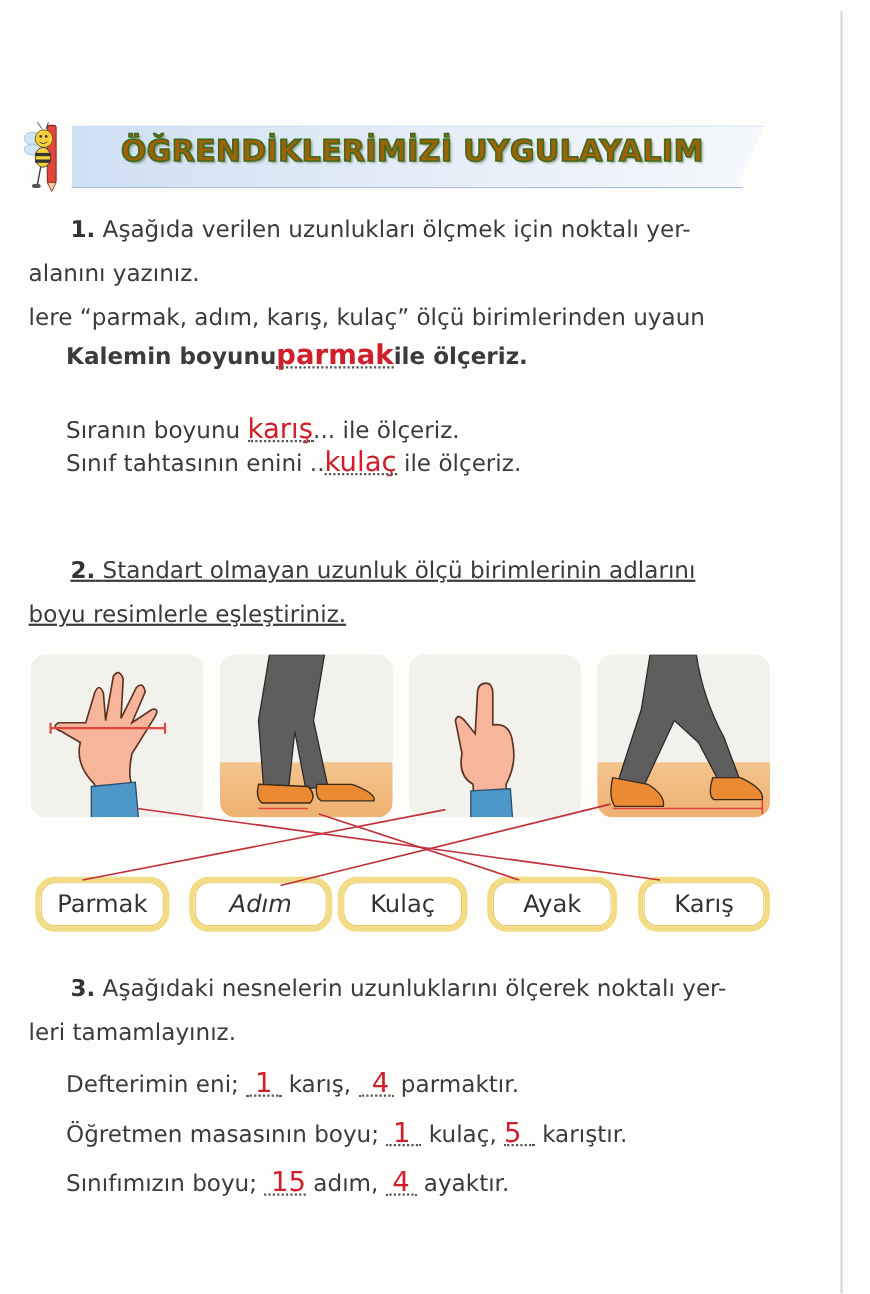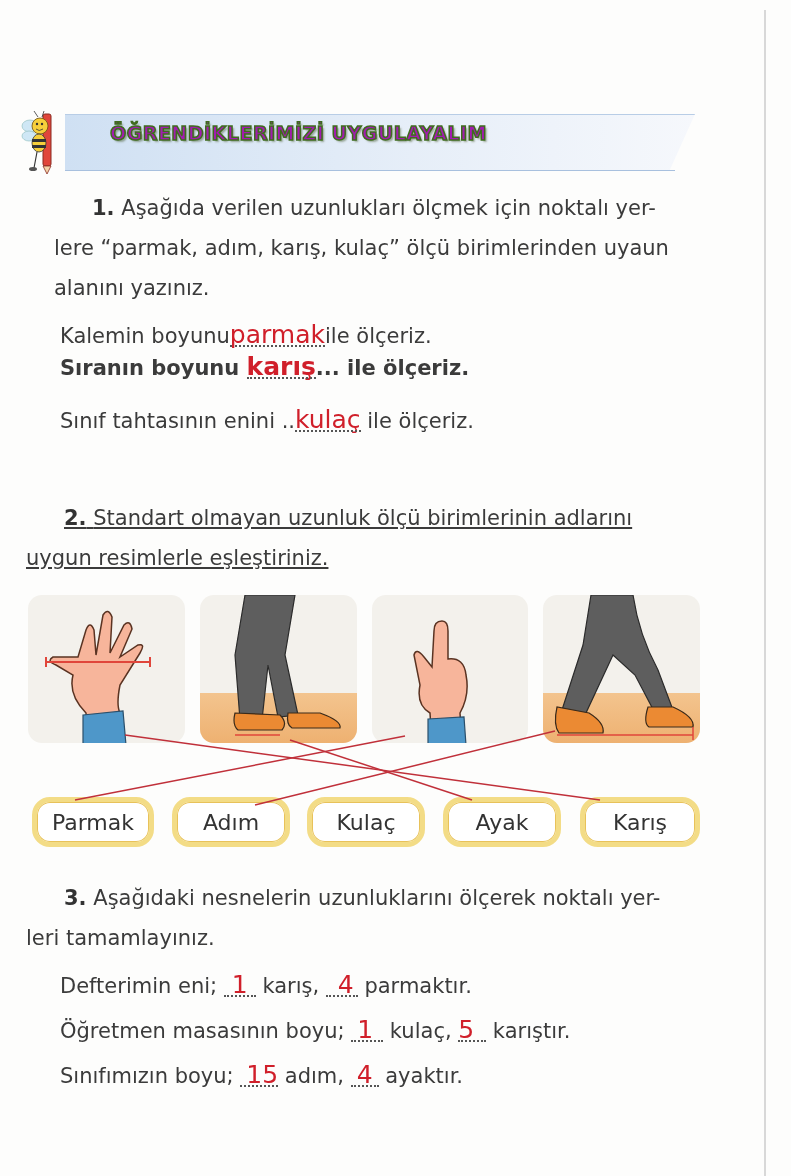--- a/index.html
+++ b/index.html
@@ -9,21 +9,21 @@
   .page-edge { position: absolute; left: 764px; top: 10px; width: 2px; height: 1166px; background: #d8d8d8; }
 
   
   .banner { position: absolute; left: 20px; top: 108px; width: 680px; height: 70px; }
   .banner-bg { position: absolute; left: 45px; top: 6px; width: 630px; height: 56px;
     background: linear-gradient(90deg, #cfe0f3 0%, #e6eef8 55%, #f6f8fc 100%);
     clip-path: polygon(0 0, 100% 0, 96% 100%, 0 100%);
     border-top: 1px solid #b8cde6; }
   .banner-line { position: absolute; left: 45px; top: 62px; width: 610px; height: 1px; background: #a8c0de; }
   .banner-title { position: absolute; left: 90px; top: 14px; font-family: "DejaVu Sans", sans-serif;
-    font-weight: bold; font-size: 19px; letter-spacing: 0.5px; color: #a21caf;
+    font-weight: bold; font-size: 27px; letter-spacing: 0.5px; color: #a16207;
     -webkit-text-stroke: 1.5px #3f6b1e; text-shadow: 2px 2px 2px rgba(60,80,30,0.45); }
   .bee-icon { position: absolute; left: 0; top: 0; width: 40px; height: 70px; }
 
   
   .para { position: absolute; left: 26px; width: 680px; font-size: 21px; line-height: 40px; color: #3b3b3b; }
   .para .num { font-weight: bold; color: #333; }
   .indent { padding-left: 38px; }
   .line { position: absolute; left: 60px; font-size: 21px; color: #3b3b3b; white-space: nowrap; }
   .ans { position: relative; display: inline-block; color: #d01f2a; font-size: 25px; }
   .ans .dots { position: absolute; left: 0; right: 0; bottom: 2px; border-bottom: 2px dotted #555; }
@@ -60,39 +60,39 @@
     <rect x="12" y="31" width="14" height="3" fill="#333"></rect>
     <rect x="12" y="37" width="14" height="3" fill="#333"></rect>
     <line x1="17" y1="44" x2="14" y2="60" stroke="#333" stroke-width="1.2"></line>
     <ellipse cx="13" cy="61" rx="4" ry="2" fill="#555"></ellipse>
     <line x1="18" y1="9" x2="14" y2="3" stroke="#333" stroke-width="0.8"></line>
     <line x1="22" y1="9" x2="24" y2="3" stroke="#333" stroke-width="0.8"></line>
   </svg>
   <div class="banner-title">ÖĞRENDİKLERİMİZİ UYGULAYALIM</div>
 </div>
 
-<div class="para" style="top:188px;margin-left:28px;">
+<div class="para" style="top:188px;">
   <div class="indent"><span class="num">1.</span> <span>Aşağıda verilen uzunlukları ölçmek için noktalı yer-</span></div>
+  <div>alanını yazınız.</div>
   <div>lere “parmak, adım, karış, kulaç” ölçü birimlerinden uyaun</div>
-  <div>alanını yazınız.</div>
 </div>
 
-<div class="line" style="top:320px;">
+<div class="line" style="top:308px;font-weight:bold;">
   <span>Kalemin boyunu</span><span class="ans"><span>parmak</span><span class="dots"></span></span><span>ile ölçeriz.</span>
 </div>
-<div class="line" style="top:352px;font-weight:bold;">
+<div class="line" style="top:375px;">
   <span>Sıranın boyunu </span><span class="ans"><span>karış</span><span class="dots"></span></span><span>... ile ölçeriz.</span>
 </div>
 <div class="line" style="top:405px;text-align:right;">
   <span>Sınıf tahtasının enini ..</span><span class="ans"><span>kulaç</span><span class="dots"></span></span><span> ile ölçeriz.</span>
 </div>
 
 <div class="para" style="top:498px;text-decoration:underline;">
   <div class="indent"><span class="num">2.</span> <span>Standart olmayan uzunluk ölçü birimlerinin adlarını</span></div>
-  <div>uygun resimlerle eşleştiriniz.</div>
+  <div>boyu resimlerle eşleştiriniz.</div>
 </div>
 
 <div class="pic" style="left:28px; width:157px;">
   <svg width="157" height="148" viewBox="0 0 157 148">
     <path d="M60 150 L58 118 Q40 100 45 80 L28 70 Q18 66 25 62 L50 62 L58 35 Q62 25 66 35 L68 60 L75 20 Q80 12 84 22 L82 58 L96 30 Q102 24 104 34 L92 62 L110 50 Q118 48 112 58 L92 90 Q88 110 92 118 L94 150 Z" fill="#f7b59b" stroke="#5a3322" stroke-width="1.5"></path>
     <line x1="18" y1="67" x2="122" y2="67" stroke="#e0463b" stroke-width="2"></line>
     <line x1="18" y1="62" x2="18" y2="72" stroke="#e0463b" stroke-width="2"></line>
     <line x1="122" y1="62" x2="122" y2="72" stroke="#e0463b" stroke-width="2"></line>
     <path d="M55 120 L95 116 L98 150 L55 150 Z" fill="#4e97c9" stroke="#2a4f6b" stroke-width="1.2"></path>
   </svg>
@@ -119,21 +119,21 @@
     <path d="M14 112 Q10 130 16 138 L60 138 Q62 128 46 118 Z" fill="#eb8a33" stroke="#3a2a1a" stroke-width="1.2"></path>
     <path d="M105 112 Q100 128 106 132 L150 132 Q152 122 130 112 Z" fill="#eb8a33" stroke="#3a2a1a" stroke-width="1.2"></path>
     <line x1="14" y1="140" x2="150" y2="140" stroke="#e0463b" stroke-width="1.5"></line>
     <line x1="150" y1="132" x2="150" y2="145" stroke="#e0463b" stroke-width="1.5"></line>
   </svg>
 </div>
 
 <div class="label" style="left:32px; width:122px;">
     <span>Parmak</span>
   </div>
-<div class="label" style="left:172px; width:118px;">
+<div class="label" style="left:172px; width:130px;font-style:italic;">
     <span>Adım</span>
   </div>
 <div class="label" style="left:307px; width:118px;">
     <span>Kulaç</span>
   </div>
 <div class="label" style="left:443px; width:118px;">
     <span>Ayak</span>
   </div>
 <div class="label" style="left:580px; width:120px;">
     <span>Karış</span>

